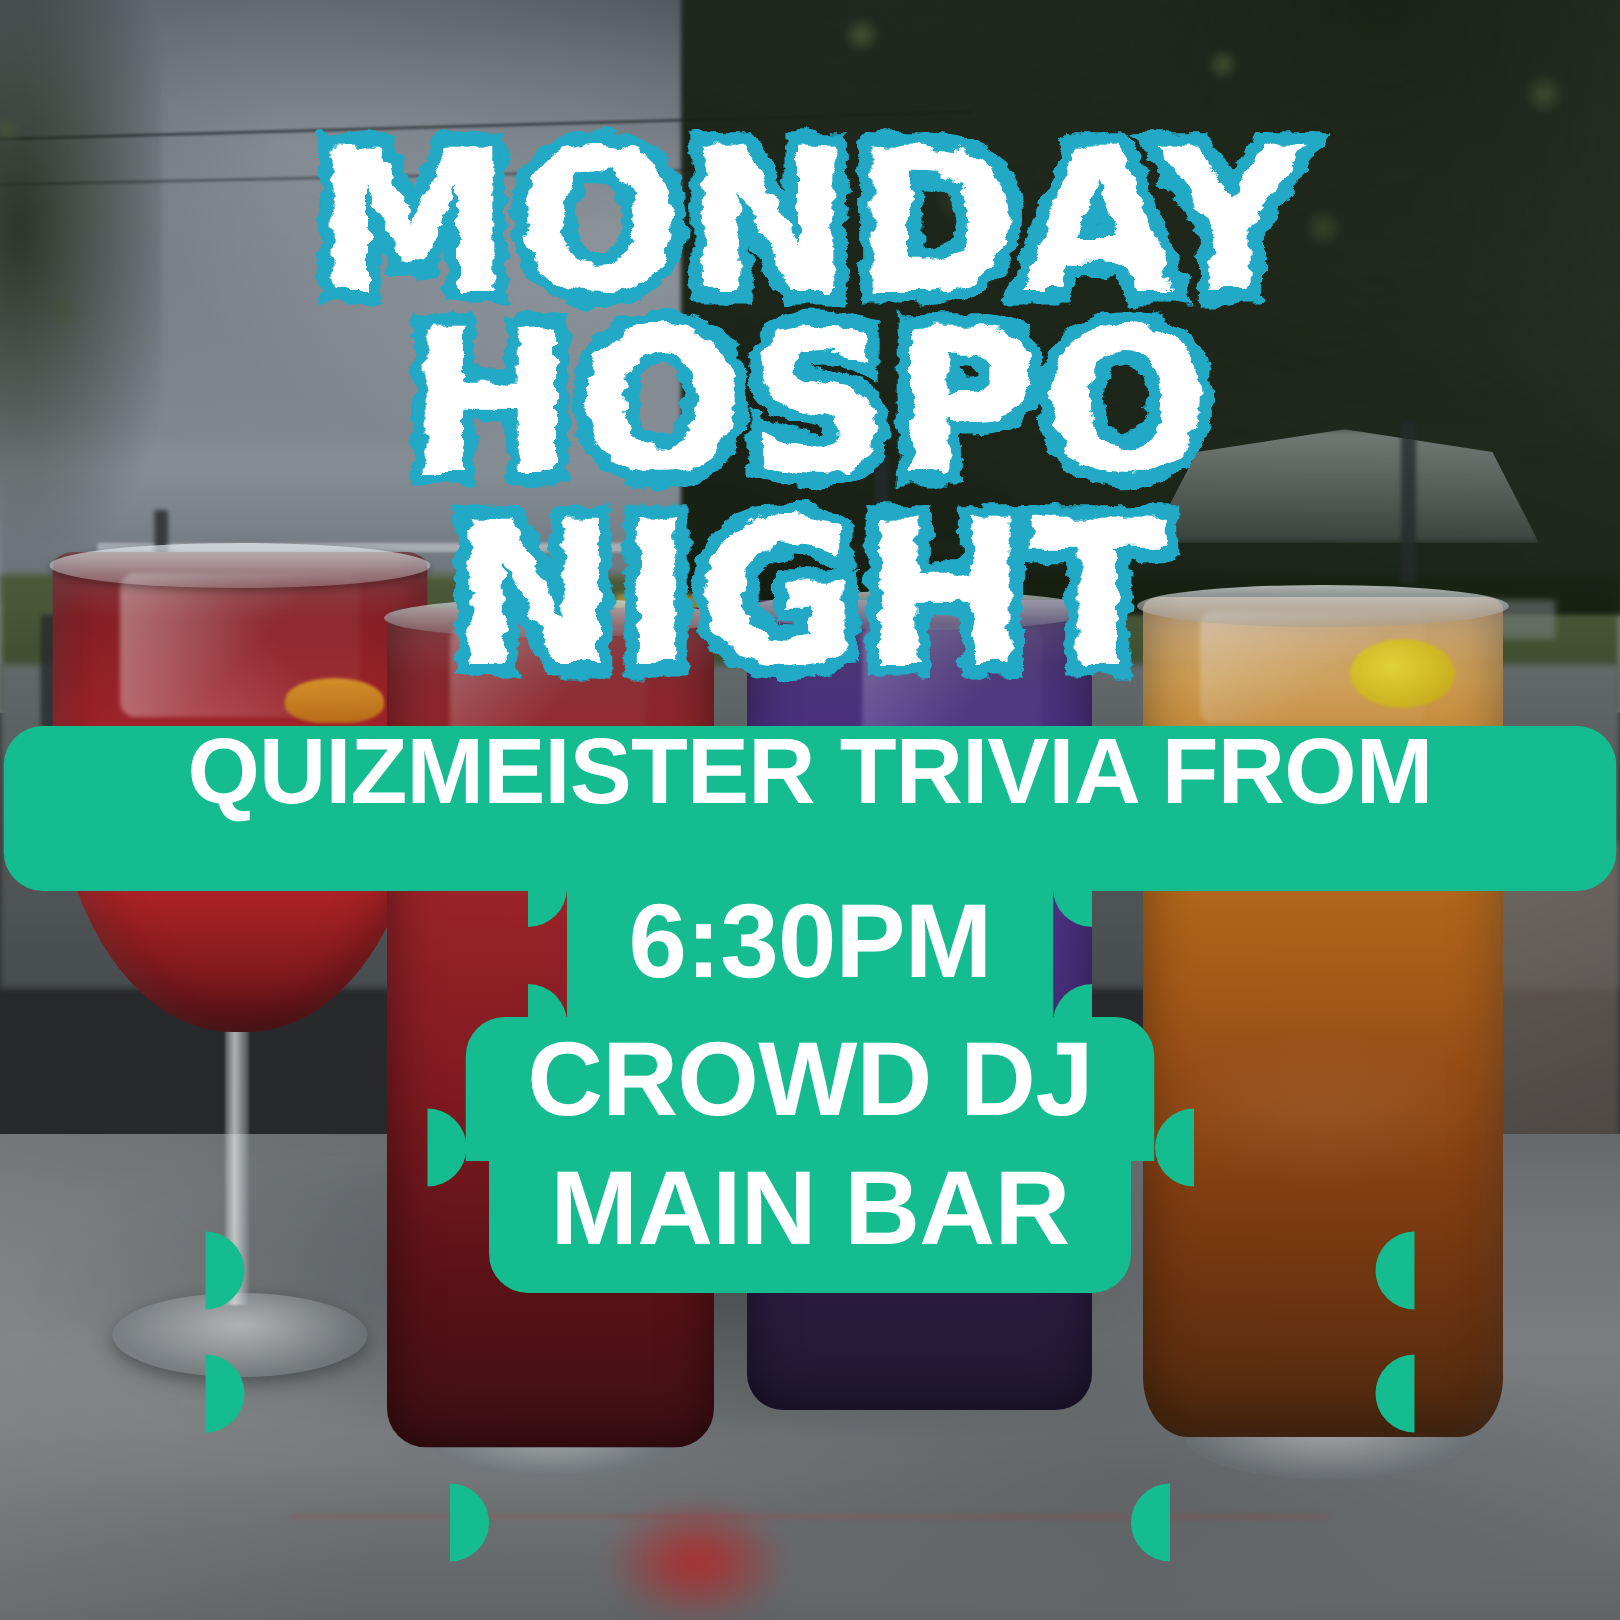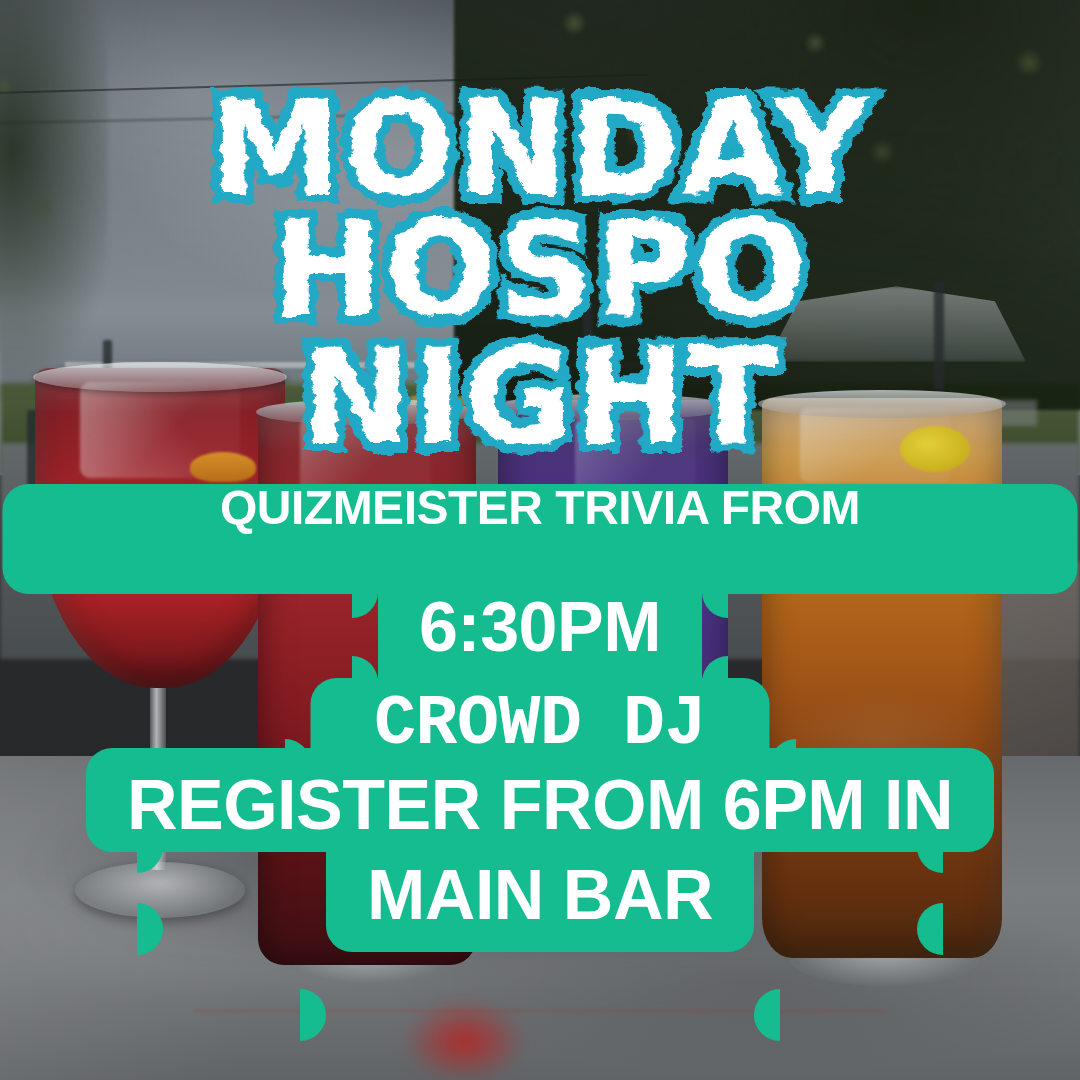--- a/index.html
+++ b/index.html
@@ -332,30 +332,30 @@
     position:relative;z-index:2;
     display:inline-block;
     padding:0 26px;
   }
   .promo-line > span.bg{
     position:absolute;z-index:1;
     left:50%;transform:translateX(-50%);
     background:#15BC90;
   }
 
-  .pl1{font-size:48px;height:108px;}
+  .pl1{font-size:62px;height:108px;}
   .pl1 .txt{padding-top:14px;}
   .pl1 .bg{top:0;height:110px;width:900px;border-radius:26px;}
 
   .pl2{font-size:70px;height:92px;}
   .pl2 .txt{padding-top:6px;text-align:center;}
   .pl2 .bg{top:-2px;height:96px;width:372px;border-radius:0 0 26px 26px;}
 
   .pl3{font-size:70px;height:86px;}
-  .pl3 .txt{padding-top:2px;font-family:Liberation Mono, monospace;}
+  .pl3 .txt{padding-top:2px;}
   .pl3 .bg{top:-6px;height:96px;width:560px;border-radius:26px 26px 0 0;}
 
   .pl4{font-size:70px;height:86px;}
   .pl4 .txt{padding-top:2px;}
   .pl4 .bg{top:-14px;height:100px;width:740px;border-radius:0;}
 
   .pl5{font-size:70px;height:86px;}
   .pl5 .txt{padding-top:2px;}
   .pl5 .bg{top:-18px;height:100px;width:740px;border-radius:0 0 0 0;}
 
@@ -453,24 +453,20 @@
       <span class="txt">6:30PM</span>
     </span>
 
     <span class="promo-line pl3">
       <span class="bg" style="width: 459px; border-radius: 26px 26px 0px 0px;"></span>
       <span class="txt">CROWD DJ</span>
     </span>
 
 
 
-    <span class="promo-line pl6">
-      <span class="bg" style="width: 908px; border-radius: 26px;"></span>
-      <span class="txt">REGISTER FROM 6PM IN</span>
-    </span>
 
     <span class="promo-line pl7">
       <span class="bg" style="width: 428px; border-radius: 0px 0px 26px 26px;"></span>
       <span class="txt">MAIN BAR</span>
     </span>
 
   </div>
 
 <div class="weld" style="left: 352px; top: 566px; width: 26px; height: 52px; border-radius: 0px 26px 26px 0px;"></div>
     <div class="weld" style="left: 702px; top: 566px; width: 26px; height: 52px; border-radius: 26px 0px 0px 26px;"></div>

